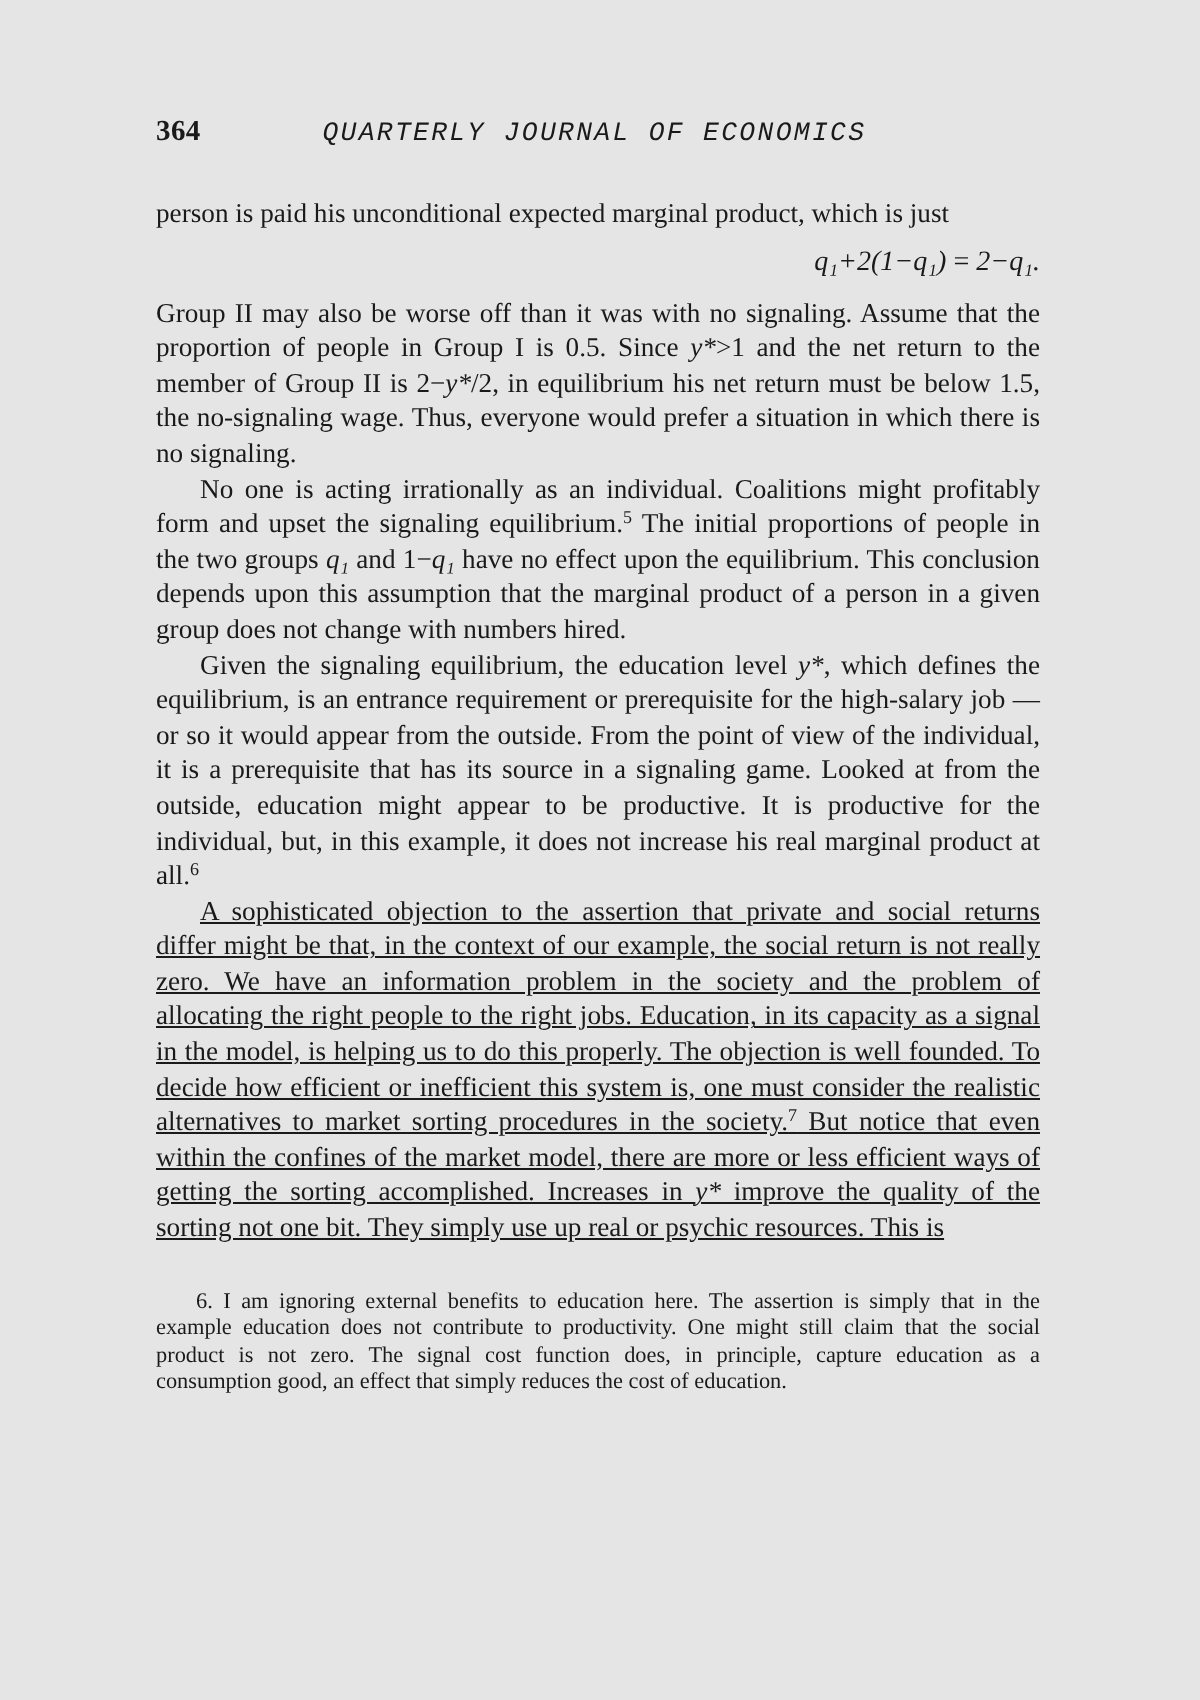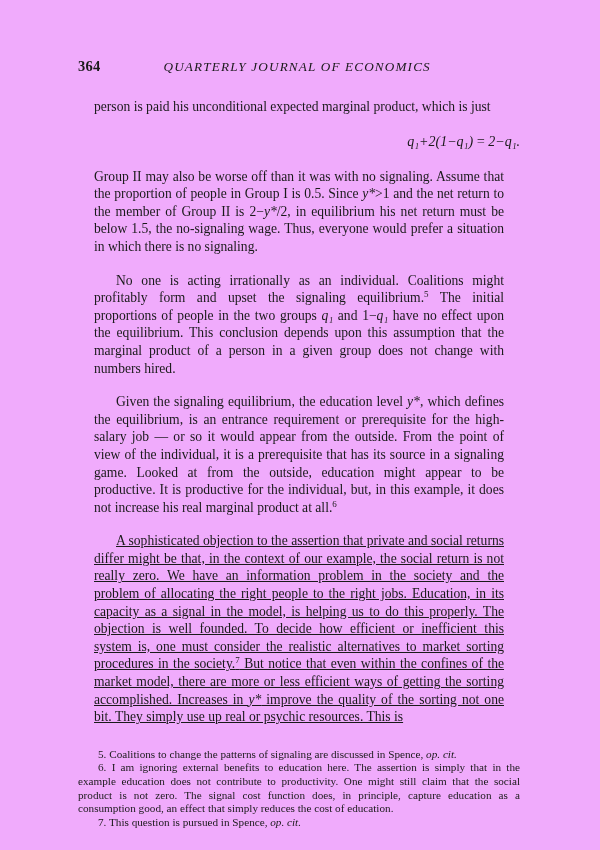--- a/index.html
+++ b/index.html
@@ -12,21 +12,21 @@
     height: 850px;
     font-family: "Liberation Serif", "DejaVu Serif", serif;
     color: #1a1a1a;
     -webkit-font-smoothing: antialiased;
   }
   .page {
     position: relative;
     width: 600px;
     height: 850px;
     box-sizing: border-box;
-    background: #f0abfc;
+    background: #e5e5e5;
     overflow: hidden;
   }
   .content {
     position: absolute;
     left: 78px;
     top: 58px;
     width: 442px;
   }
 
   
@@ -43,32 +43,33 @@
     white-space: pre;
   }
   .journal-title {
     flex: 1;
     text-align: center;
     font-style: italic;
     font-size: 13.2px;
     letter-spacing: 1.15px;
     padding-right: 26px;
     white-space: pre;
+    font-family: Liberation Mono, monospace;
   }
 
   
   .body-block {
     font-size: 13.6px;
     line-height: 17.6px;
     text-align: justify;
     text-justify: inter-word;
     hyphens: none;
   }
   p.para {
-    margin: 16px;
+    margin: 0;
     text-indent: 22px;
   }
   p.para.noindent {
     text-indent: 0;
   }
   p.para:last-child {
     text-align: justify;
     text-decoration: underline;
   }
   .eq {
@@ -127,22 +128,20 @@
       <p class="para"><span>No one is acting irrationally as an individual. Coalitions might profitably form and upset the signaling equilibrium.</span><sup class="fn">5</sup><span> The initial proportions of people in the two groups </span><span class="mathit">q₁</span><span> and 1−</span><span class="mathit">q₁</span><span> have no effect upon the equilibrium. This conclusion depends upon this assumption that the marginal product of a person in a given group does not change with numbers hired.</span></p>
 
       <p class="para"><span>Given the signaling equilibrium, the education level </span><span class="mathit">y*</span><span>, which defines the equilibrium, is an entrance requirement or prerequisite for the high-salary job — or so it would appear from the outside. From the point of view of the individual, it is a prerequisite that has its source in a signaling game. Looked at from the outside, education might appear to be productive. It is productive for the individual, but, in this example, it does not increase his real marginal product at all.</span><sup class="fn">6</sup></p>
 
       <p class="para"><span>A sophisticated objection to the assertion that private and social returns differ might be that, in the context of our example, the social return is not really zero. We have an information problem in the society and the problem of allocating the right people to the right jobs. Education, in its capacity as a signal in the model, is helping us to do this properly. The objection is well founded. To decide how efficient or inefficient this system is, one must consider the realistic alternatives to market sorting procedures in the society.</span><sup class="fn">7</sup><span> But notice that even within the confines of the market model, there are more or less efficient ways of getting the sorting accomplished. Increases in </span><span class="mathit">y*</span><span> improve the quality of the sorting not one bit. They simply use up real or psychic resources. This is</span></p>
 
     </div>
 
     <div class="footnotes">
 
-      <p class="fnote"><span>5. Coalitions to change the patterns of signaling are discussed in Spence, </span><span class="it">op. cit.</span></p>
 
       <p class="fnote"><span>6. I am ignoring external benefits to education here. The assertion is simply that in the example education does not contribute to productivity. One might still claim that the social product is not zero. The signal cost function does, in principle, capture education as a consumption good, an effect that simply reduces the cost of education.</span></p>
 
-      <p class="fnote"><span>7. This question is pursued in Spence, </span><span class="it">op. cit.</span></p>
 
     </div>
 
   </div>
 </div>
 
 </body></html>

